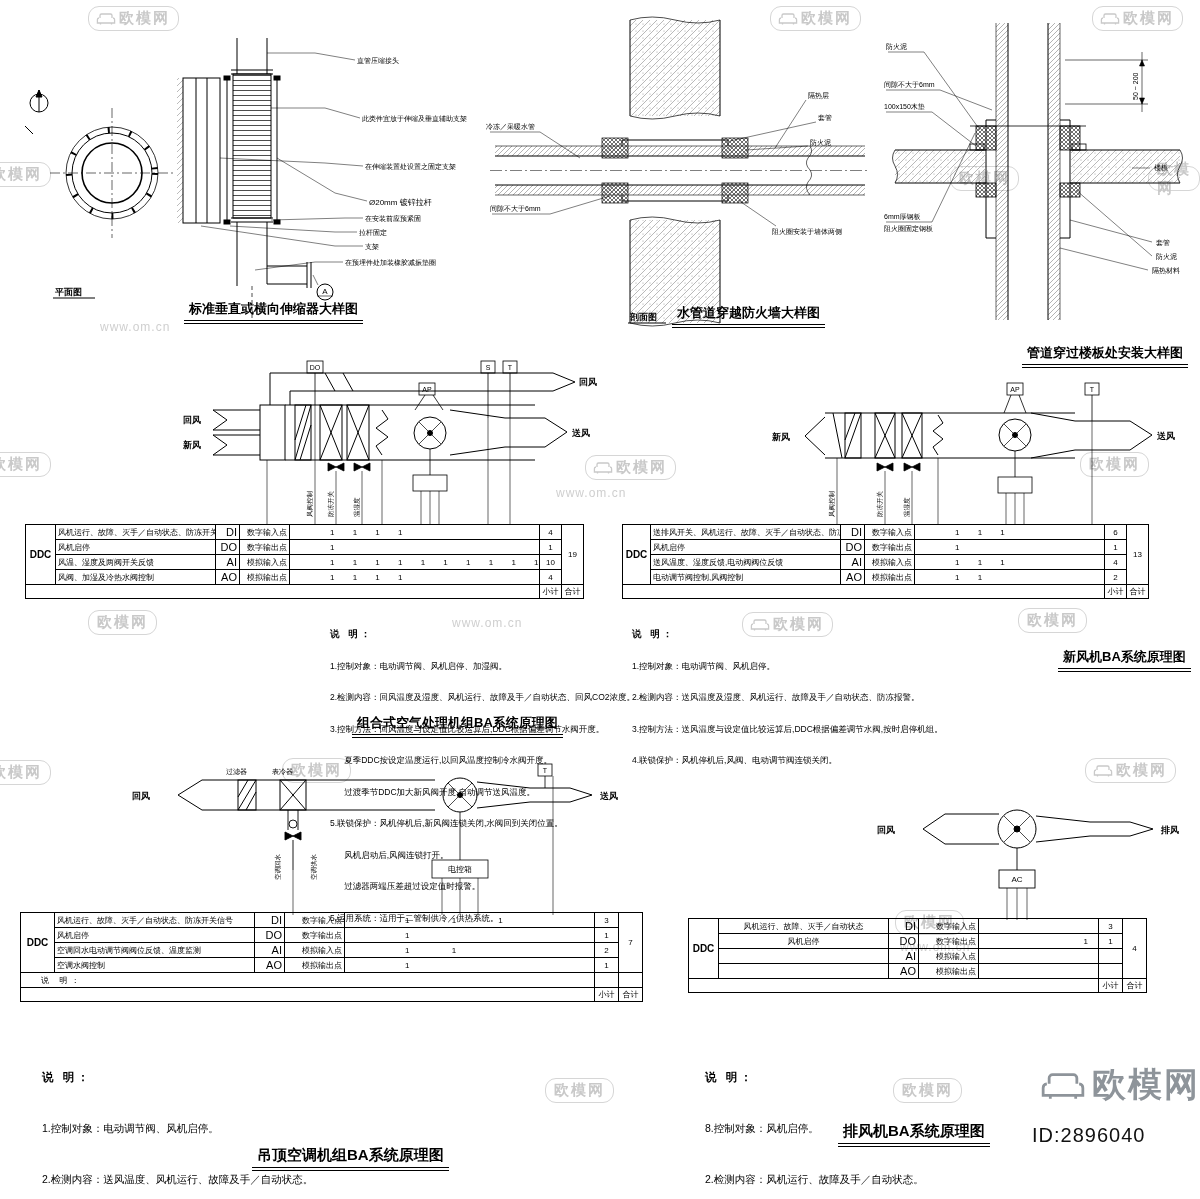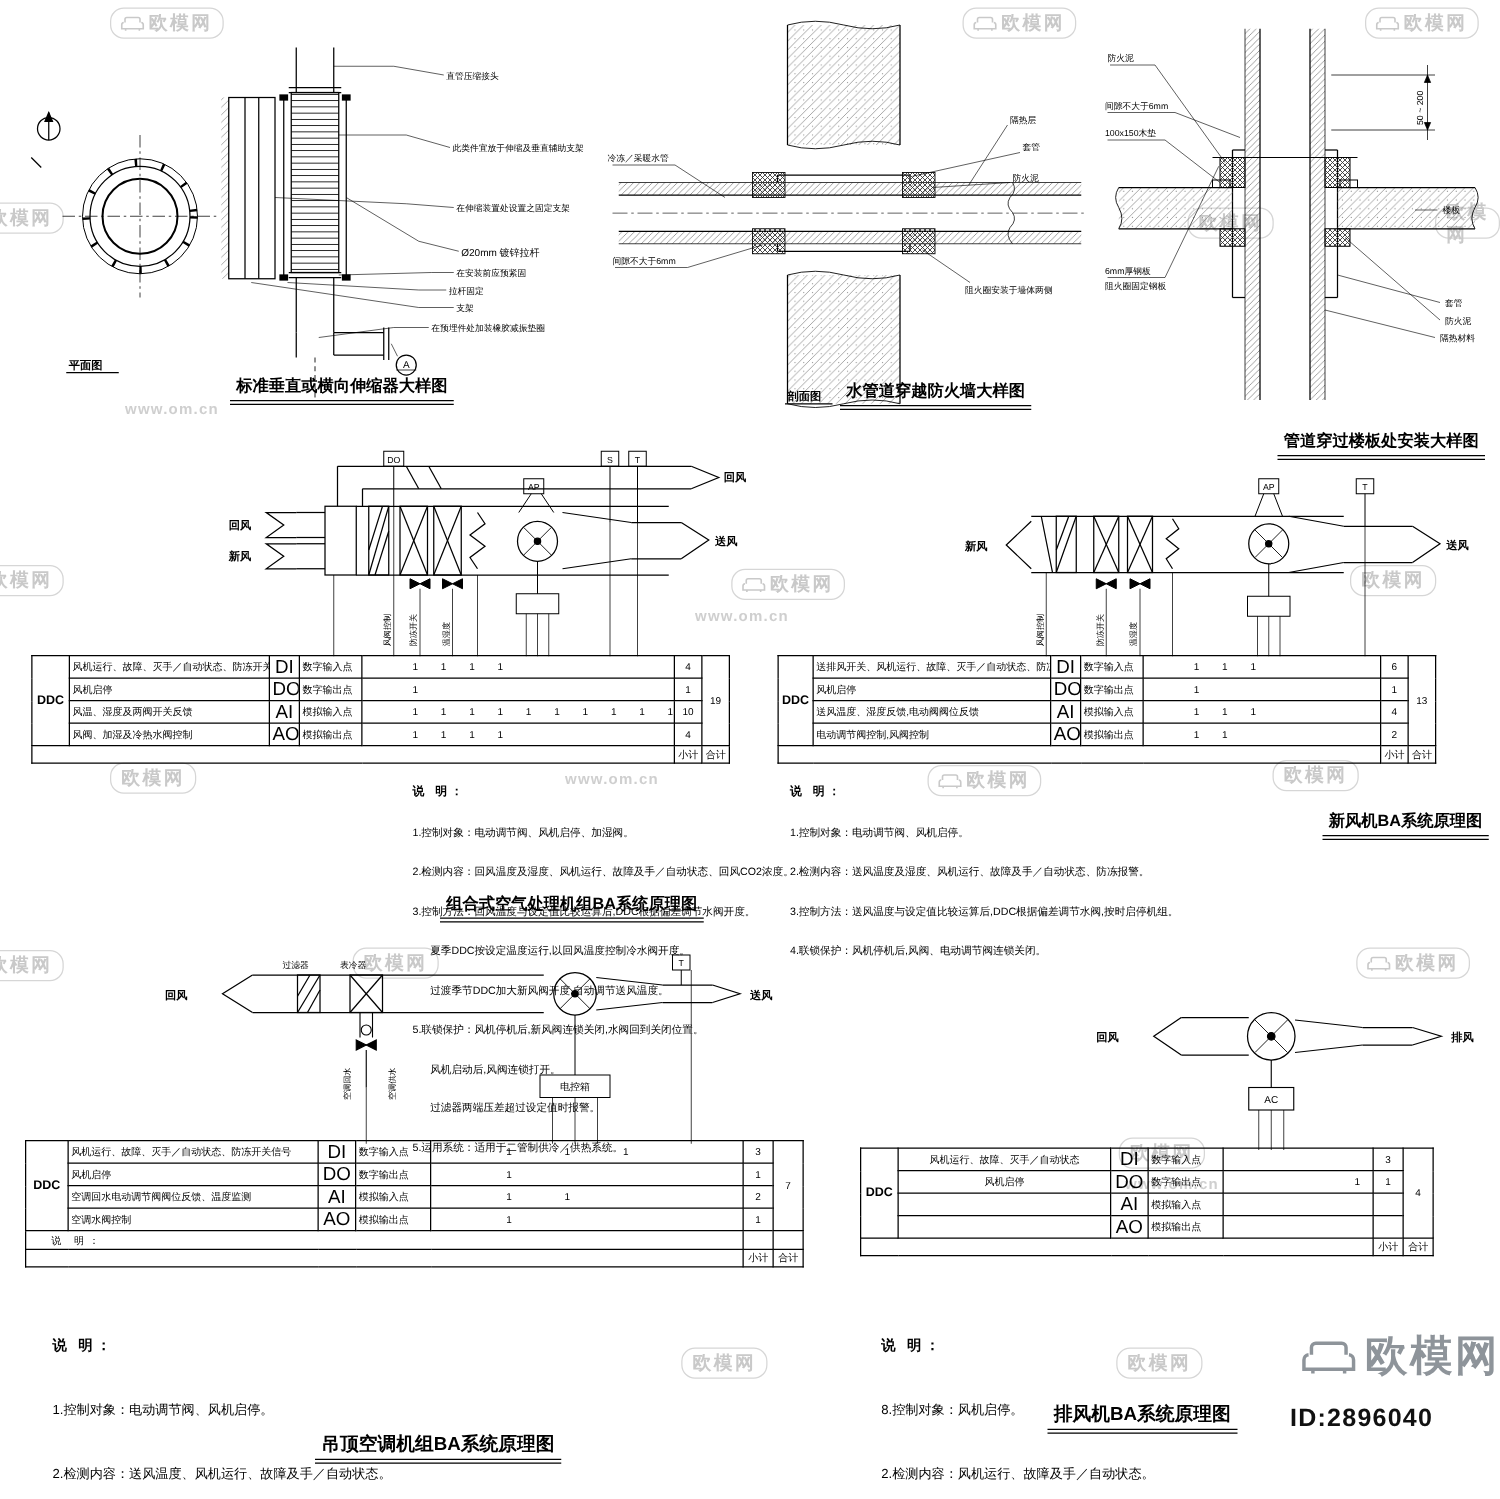--- a/index.html
+++ b/index.html
@@ -10,29 +10,29 @@
   svg .t6 { font-size:6.5px; }
   svg .t7 { font-size:7px; }
   svg .t8 { font-size:8px; }
   svg .t9 { font-size:9px; font-weight:bold; }
   .title { position:absolute; font-size:13px; font-weight:bold; white-space:nowrap;
            border-bottom:4px double #000; padding:0 5px 2px; }
   .title-lg { font-size:15px; }
   .wm { position:absolute; display:flex; align-items:center; gap:4px; color:#c9c9c9;
         border:1.6px solid #d6d6d6; border-radius:11px; padding:0 8px; height:25px;
         font-size:15px; font-weight:bold; letter-spacing:2px; background:transparent; }
-  .wm-url { position:absolute; color:#cfcfcf; font-size:12px; font-weight:bold; letter-spacing:1px; }
+  .wm-url { position:absolute; color:#cfcfcf; font-size:12px; font-weight:normal; letter-spacing:1px; }
   .logo-big { position:absolute; display:flex; align-items:center; gap:8px;
               color:#8e949a; font-size:34px; font-weight:bold; letter-spacing:2px; }
-  .brand-id { position:absolute; font-size:20px; font-weight:bold; color:#111; letter-spacing:1px; }
+  .brand-id { position:absolute; font-size:20px; font-weight:normal; color:#111; letter-spacing:1px; }
   table.ddc { position:absolute; border-collapse:collapse; table-layout:fixed; font-size:8px; background:transparent; }
   table.ddc td { border:1px solid #000; padding:0 2px; height:15px; white-space:nowrap; overflow:hidden; vertical-align:middle; }
   .ddc .ddc-name { font-size:10px; font-weight:bold; text-align:center; }
-  .ddc .sig { text-align:center; font-size:15px; }
-  .ddc .typ { text-align:left; }
+  .ddc .sig { text-align:right; font-size:11px; }
+  .ddc .typ { text-align:right; }
   .ddc .dots { word-spacing:16px; padding-left:40px; }
   .ddc .cnt, .ddc .tot { text-align:center; }
   .ddc .foot td { height:14px; font-size:8px; text-align:center; }
   .ddc-lg { font-size:9.5px; }
   .ddc-lg td { height:17px; }
   .ddc-lg .dots { word-spacing:40px; padding-left:60px; }
   .ddc-lg .noter { padding-left:20px; letter-spacing:4px; }
   .ddc-x td { height:20px;text-align:center; }
   .ddc-x .dots { text-align:right; padding-right:10px; }
   .notes { position:absolute; font-size:8.5px; line-height:10.5px; white-space:pre; }

